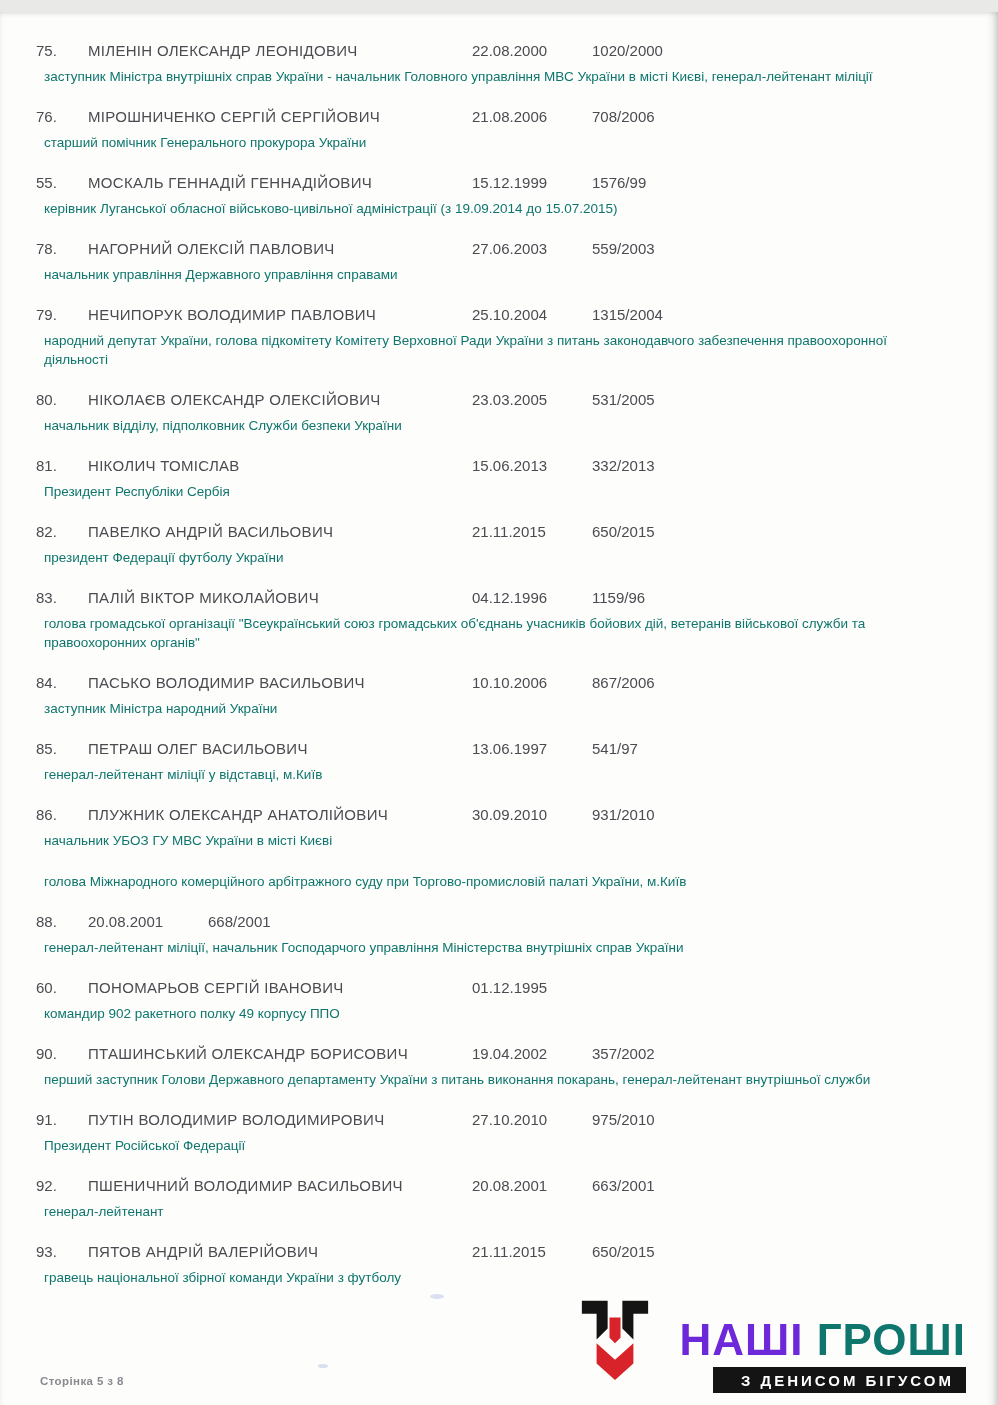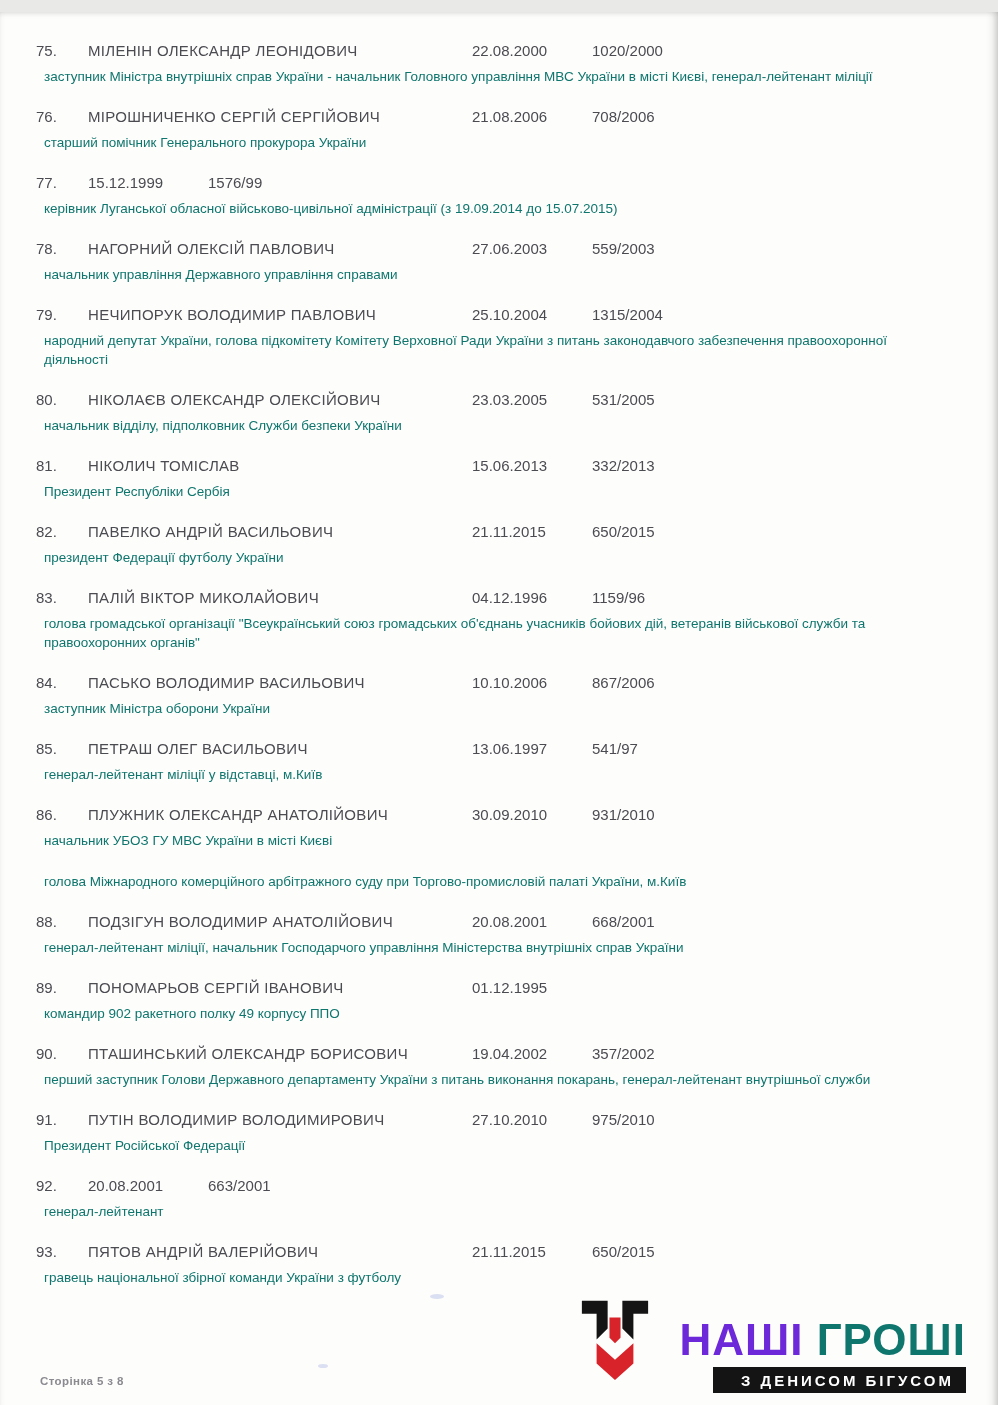--- a/index.html
+++ b/index.html
@@ -112,21 +112,22 @@
       <span class="entry-num">76.</span>
       <span class="entry-name">МІРОШНИЧЕНКО СЕРГІЙ СЕРГІЙОВИЧ</span>
       <span class="entry-date">21.08.2006</span>
       <span class="entry-decree">708/2006</span>
     </div>
     <div class="entry-desc">старший помічник Генерального прокурора України</div>
   </div>
 
   <div class="entry">
     <div class="entry-head">
-      <span class="entry-num">77.</span>
+      <span class="entry-num">55.</span>
+      <span class="entry-name">МОСКАЛЬ ГЕННАДІЙ ГЕННАДІЙОВИЧ</span>
       <span class="entry-date">15.12.1999</span>
       <span class="entry-decree">1576/99</span>
     </div>
     <div class="entry-desc">керівник Луганської обласної військово-цивільної адміністрації (з 19.09.2014 до 15.07.2015)</div>
   </div>
 
   <div class="entry">
     <div class="entry-head">
       <span class="entry-num">78.</span>
       <span class="entry-name">НАГОРНИЙ ОЛЕКСІЙ ПАВЛОВИЧ</span>
@@ -186,21 +187,21 @@
     <div class="entry-desc">голова громадської організації "Всеукраїнський союз громадських об'єднань учасників бойових дій, ветеранів військової служби та правоохоронних органів"</div>
   </div>
 
   <div class="entry">
     <div class="entry-head">
       <span class="entry-num">84.</span>
       <span class="entry-name">ПАСЬКО ВОЛОДИМИР ВАСИЛЬОВИЧ</span>
       <span class="entry-date">10.10.2006</span>
       <span class="entry-decree">867/2006</span>
     </div>
-    <div class="entry-desc">заступник Міністра оборони України</div>
+    <div class="entry-desc">заступник Міністра народний України</div>
   </div>
 
   <div class="entry">
     <div class="entry-head">
       <span class="entry-num">85.</span>
       <span class="entry-name">ПЕТРАШ ОЛЕГ ВАСИЛЬОВИЧ</span>
       <span class="entry-date">13.06.1997</span>
       <span class="entry-decree">541/97</span>
     </div>
     <div class="entry-desc">генерал-лейтенант міліції у відставці, м.Київ</div>
@@ -216,30 +217,29 @@
     <div class="entry-desc">начальник УБОЗ ГУ МВС України в місті Києві</div>
   </div>
 
   <div class="entry">
     <div class="entry-desc">голова Міжнародного комерційного арбітражного суду при Торгово-промисловій палаті України, м.Київ</div>
   </div>
 
   <div class="entry">
     <div class="entry-head">
       <span class="entry-num">88.</span>
-      <span class="entry-name">ПОДЗІГУН ВОЛОДИМИР АНАТОЛІЙОВИЧ</span>
       <span class="entry-date">20.08.2001</span>
       <span class="entry-decree">668/2001</span>
     </div>
     <div class="entry-desc">генерал-лейтенант міліції, начальник Господарчого управління Міністерства внутрішніх справ України</div>
   </div>
 
   <div class="entry">
     <div class="entry-head">
-      <span class="entry-num">89.</span>
+      <span class="entry-num">60.</span>
       <span class="entry-name">ПОНОМАРЬОВ СЕРГІЙ ІВАНОВИЧ</span>
       <span class="entry-date">01.12.1995</span>
       <span class="entry-decree"></span>
     </div>
     <div class="entry-desc">командир 902 ракетного полку 49 корпусу ППО</div>
   </div>
 
   <div class="entry">
     <div class="entry-head">
       <span class="entry-num">90.</span>
@@ -256,20 +256,21 @@
       <span class="entry-name">ПУТІН ВОЛОДИМИР ВОЛОДИМИРОВИЧ</span>
       <span class="entry-date">27.10.2010</span>
       <span class="entry-decree">975/2010</span>
     </div>
     <div class="entry-desc">Президент Російської Федерації</div>
   </div>
 
   <div class="entry">
     <div class="entry-head">
       <span class="entry-num">92.</span>
+      <span class="entry-name">ПШЕНИЧНИЙ ВОЛОДИМИР ВАСИЛЬОВИЧ</span>
       <span class="entry-date">20.08.2001</span>
       <span class="entry-decree">663/2001</span>
     </div>
     <div class="entry-desc">генерал-лейтенант</div>
   </div>
 
   <div class="entry">
     <div class="entry-head">
       <span class="entry-num">93.</span>
       <span class="entry-name">ПЯТОВ АНДРІЙ ВАЛЕРІЙОВИЧ</span>

